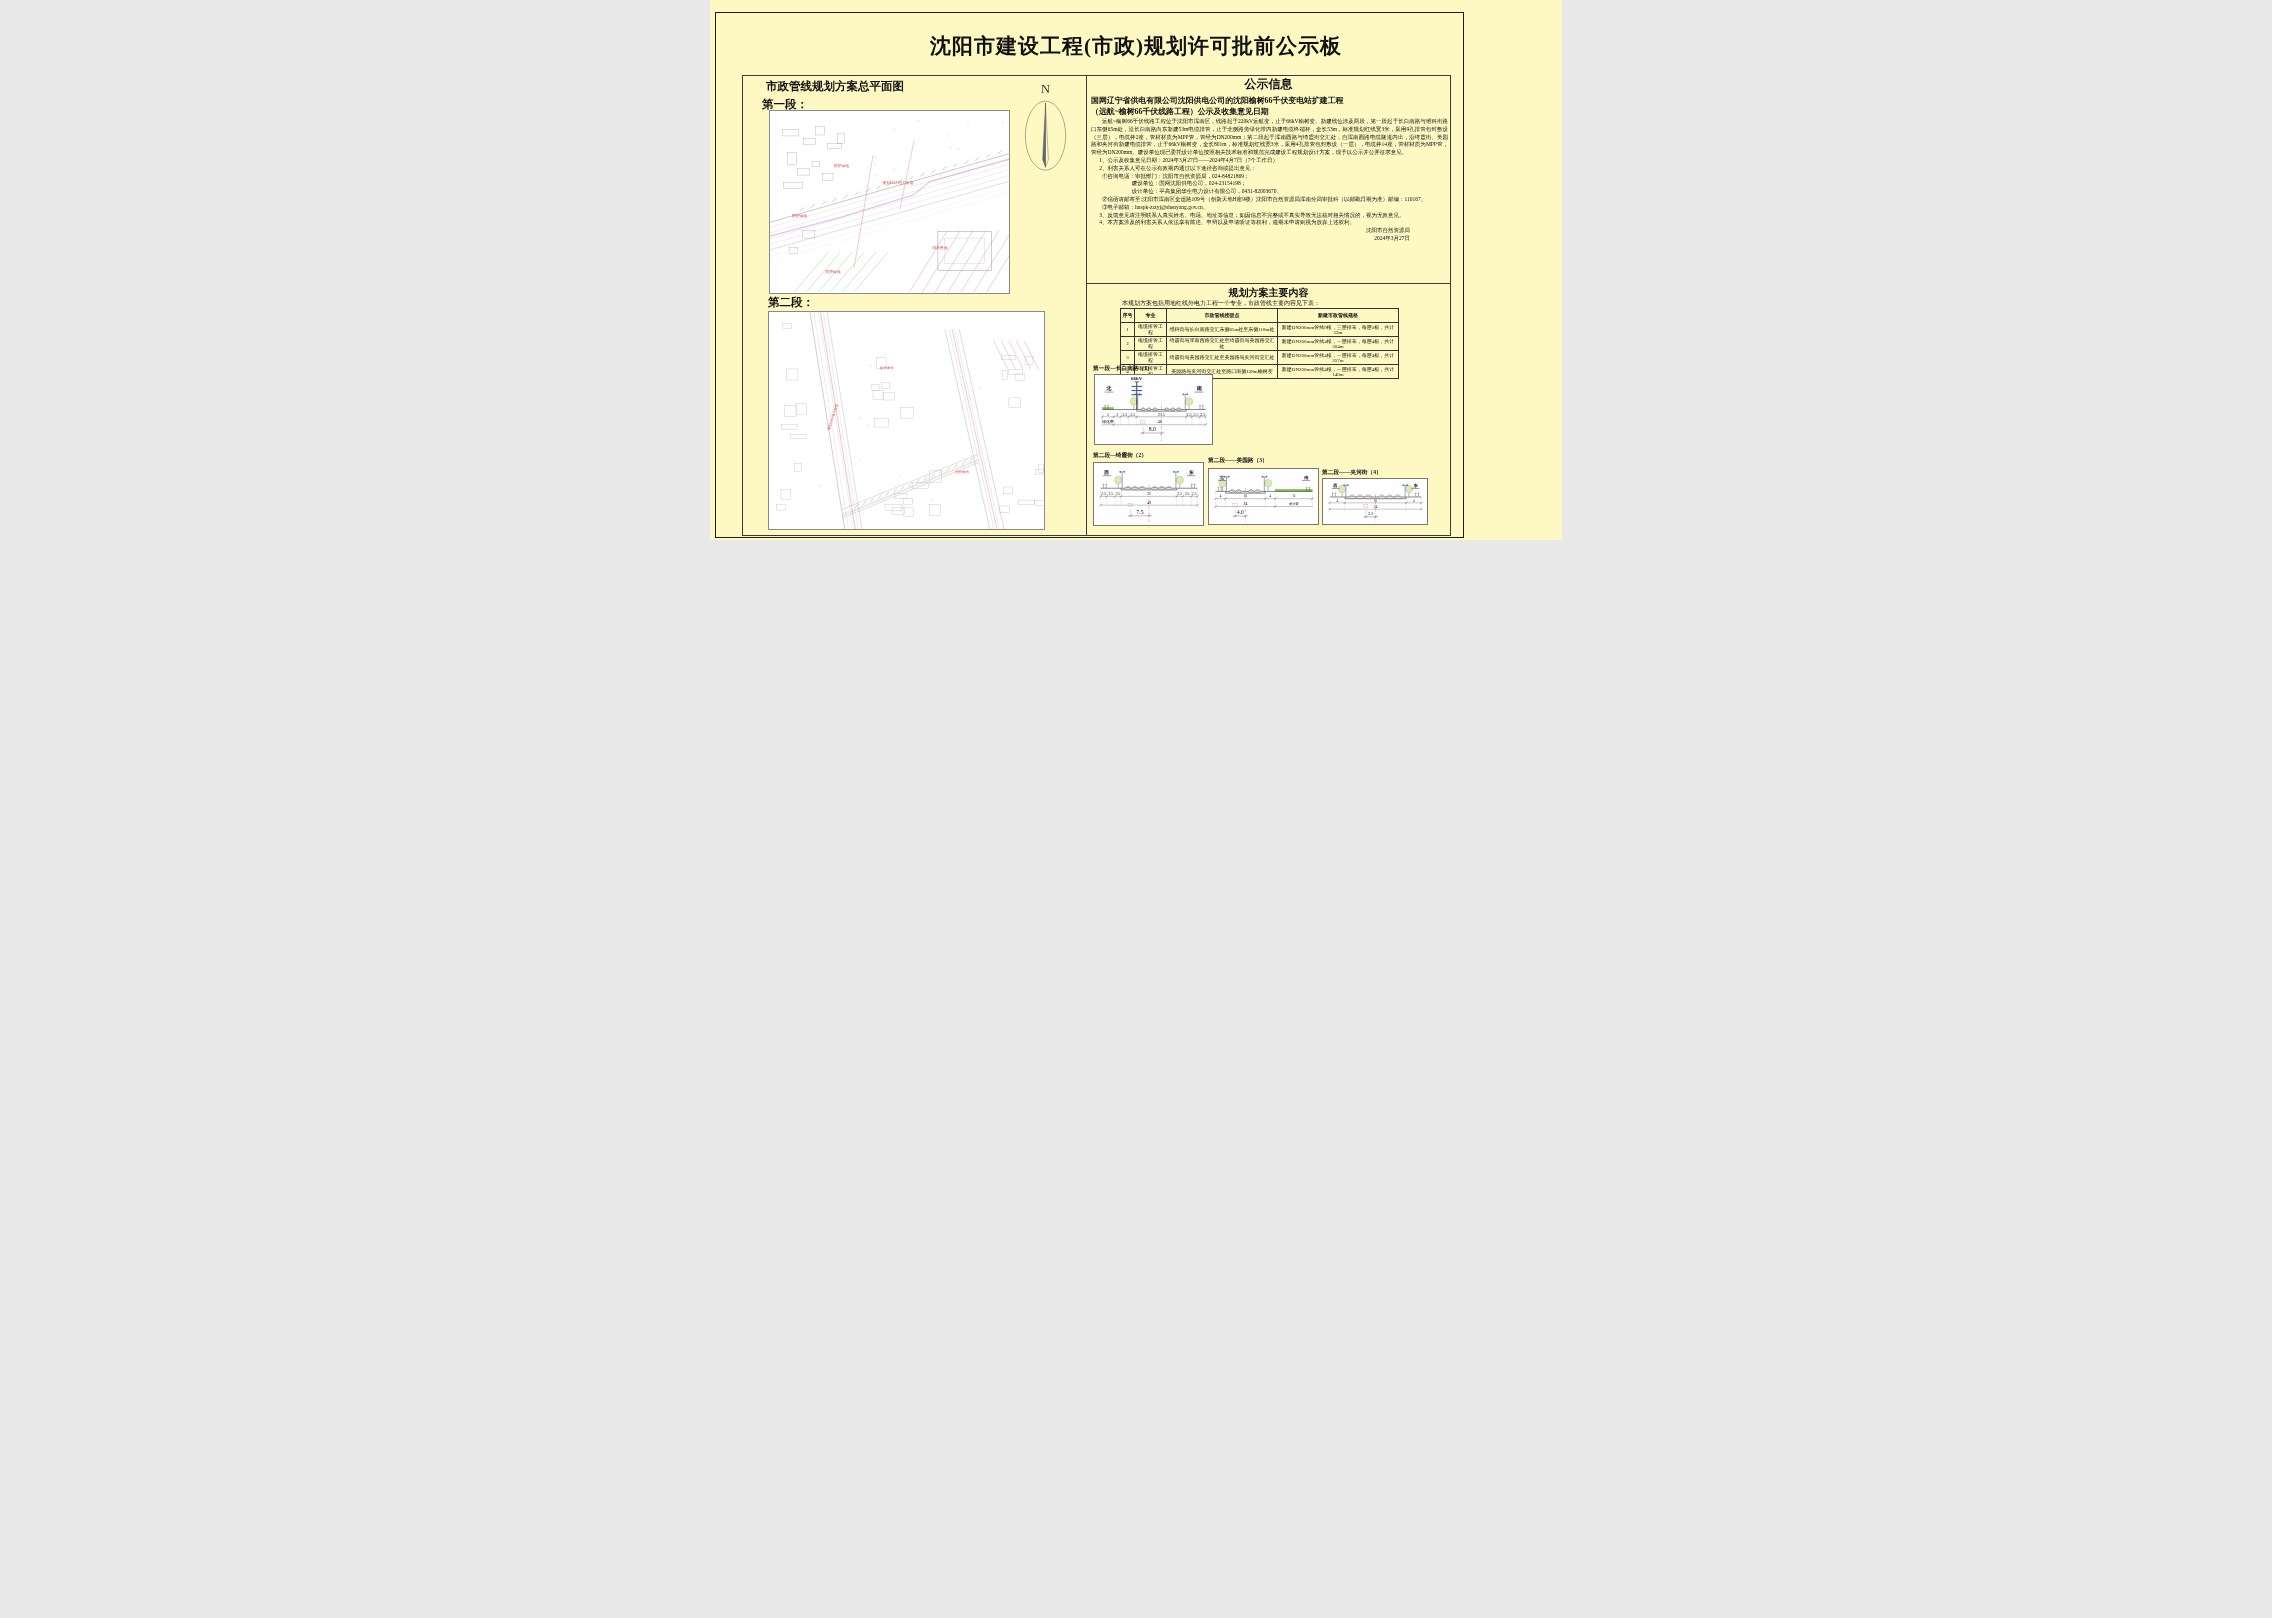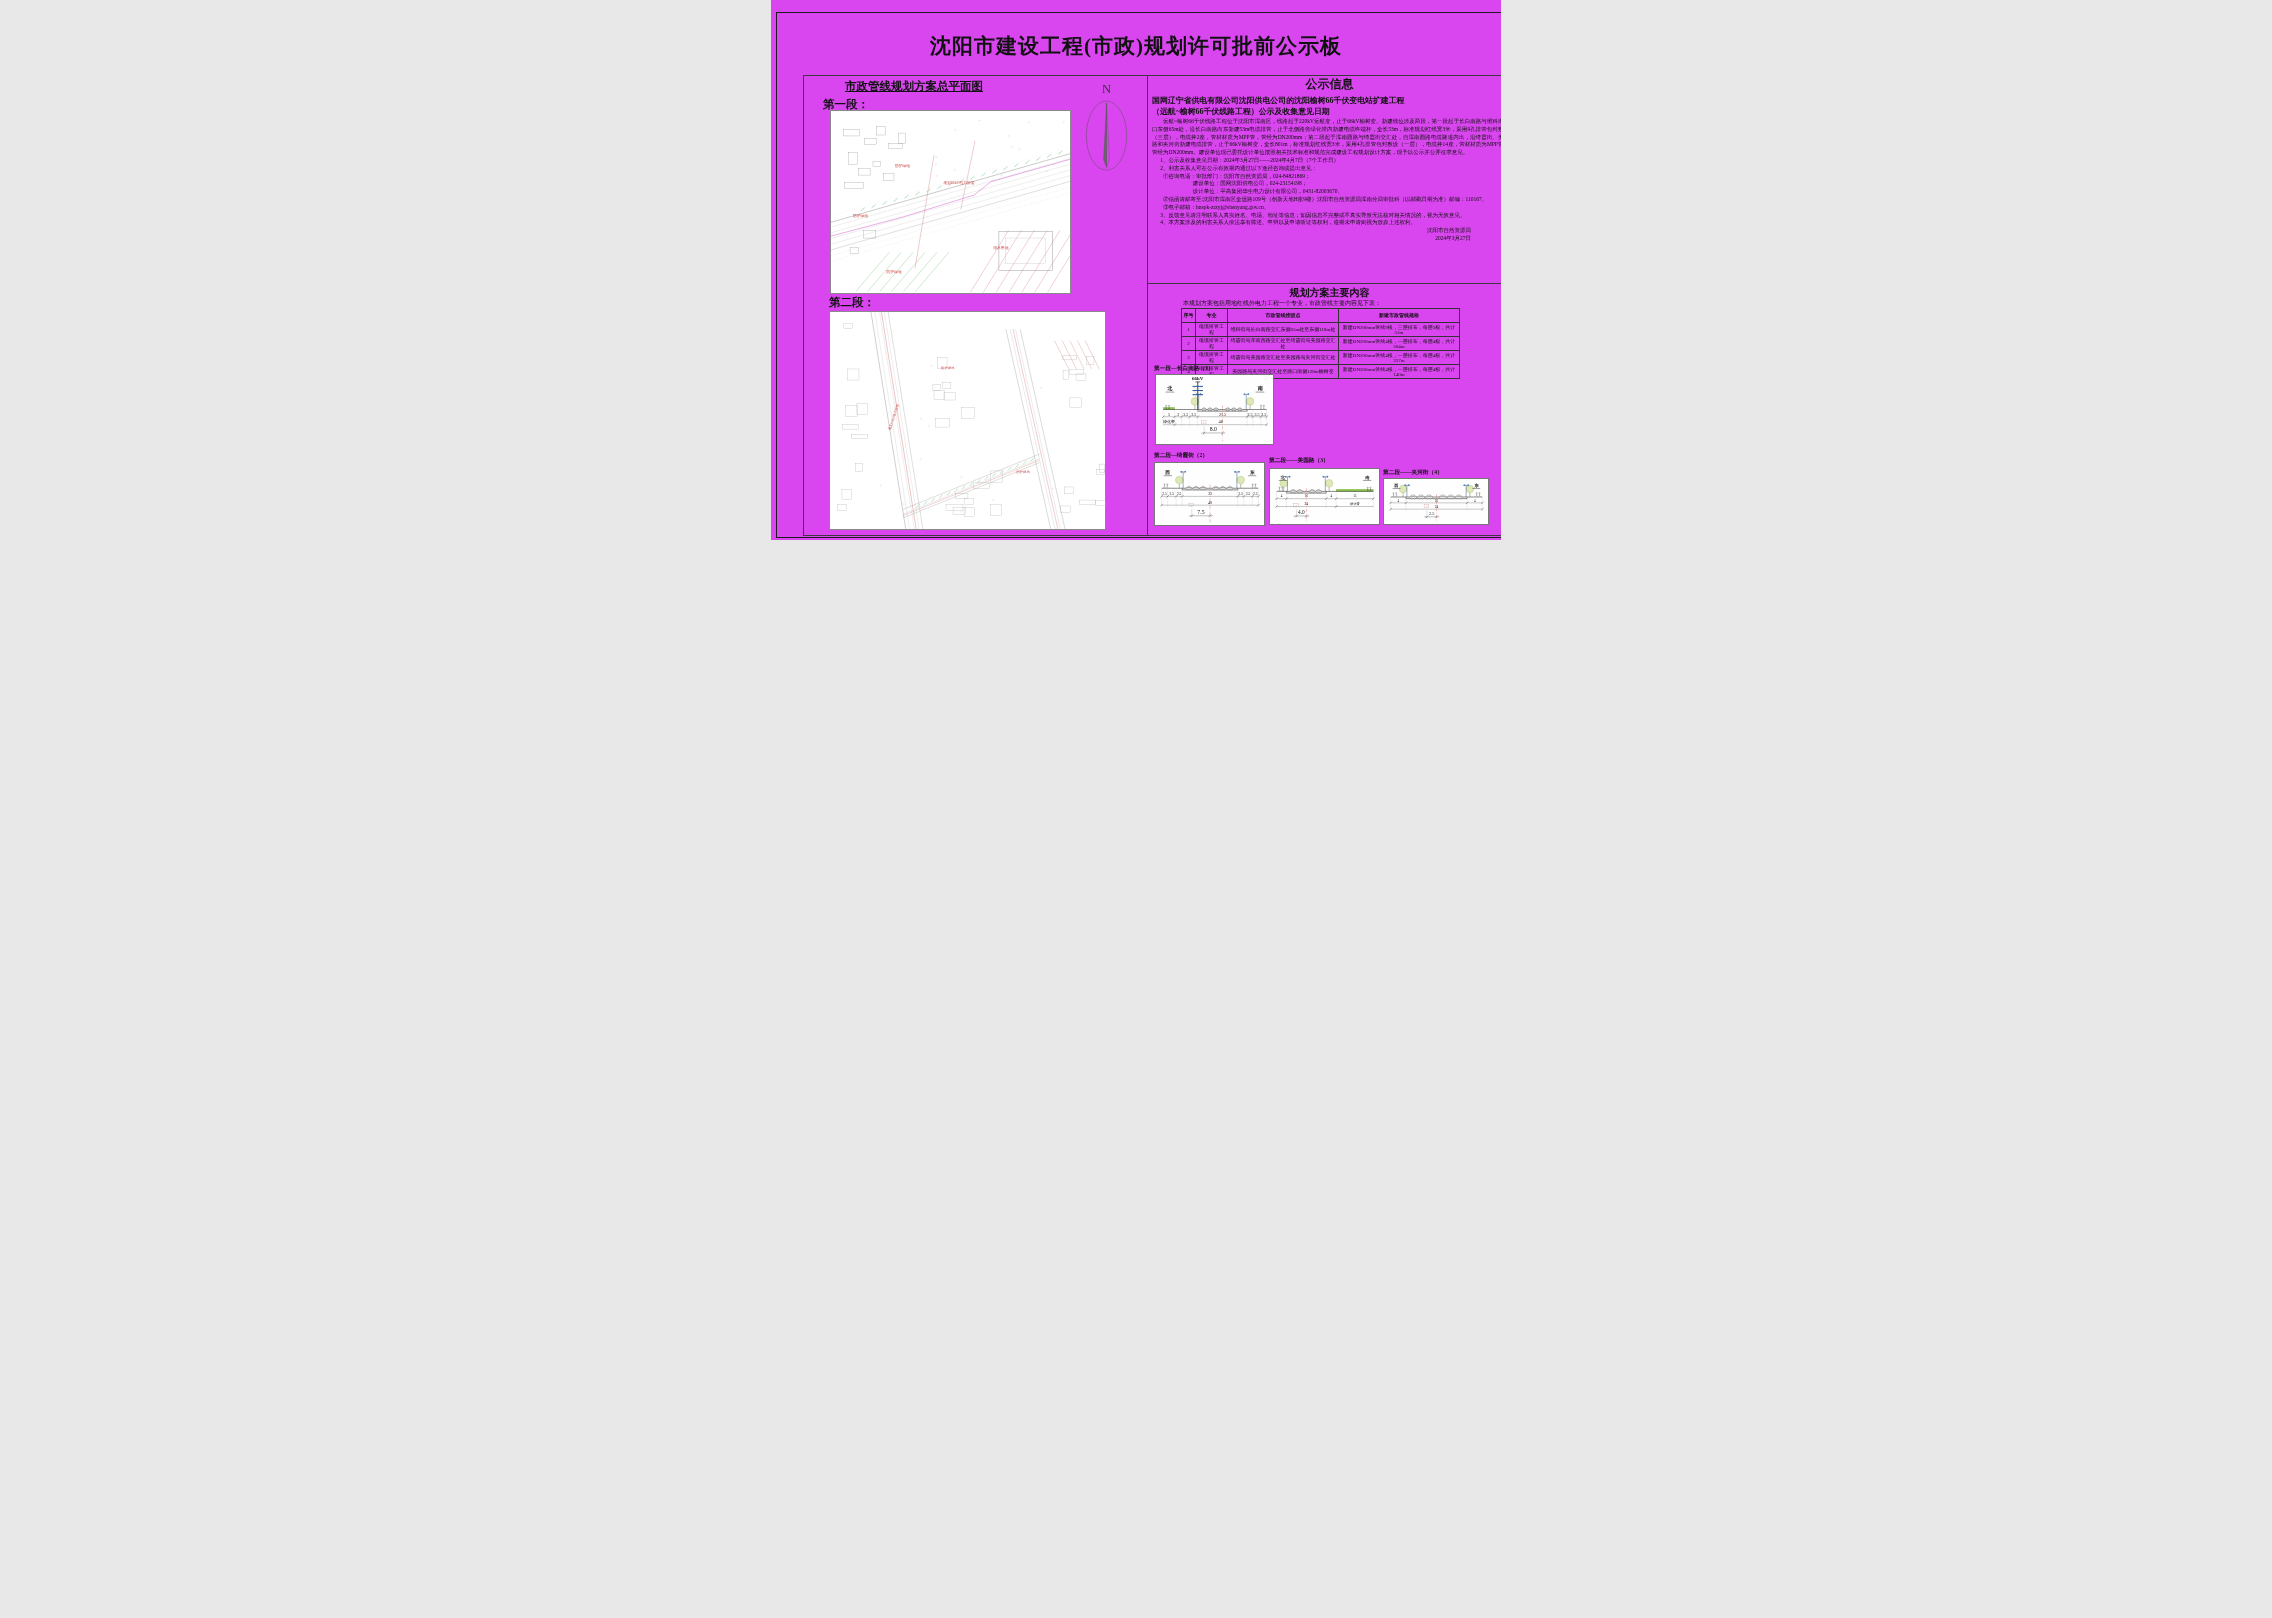--- a/index.html
+++ b/index.html
@@ -1,26 +1,26 @@
 <!DOCTYPE html>
 <html style="font-size:7.6px"><head>
 <meta charset="utf-8">
 <style>
   html,body{margin:0;padding:0;background:#e8e8e8;}
-  .page{position:relative;width:730px;height:540px;background:#d946ef;margin:0 auto;
+  .page{position:relative;width:852px;height:540px;background:#fef9c3;margin:0 auto;
         font-family:"Liberation Serif","DejaVu Serif",serif;color:#111;overflow:hidden;}
   .abs{position:absolute;}
   .outer-border{left:4.8px;top:12px;width:747px;height:524px;border:1px solid #1c1c1c;}
   .main-title{left:0;top:31.5px;width:100%;text-align:center;font-size:21px;font-weight:bold;
               letter-spacing:1px;margin:0;}
   .main-rect{left:32px;top:75px;width:709px;height:461px;border:1px solid #3a3a3a;box-sizing:border-box;}
   .v-divider{left:376px;top:75px;width:1px;height:461px;background:#3a3a3a;}
   .h-divider{left:376px;top:283px;width:365px;height:1px;background:#3a3a3a;}
   
-  .lp-title{left:74px;top:79px;font-size:11.5px;font-weight:bold;text-decoration:underline;}
+  .lp-title{left:56px;top:79px;font-size:11.5px;font-weight:bold;}
   .lp-sec{font-size:11.5px;font-weight:bold;}
   .sec1{left:52px;top:97px;text-align:right;}
   .sec2{left:58px;top:295px;}
   .map-box{border:0.7px solid #8a8a8a;background:#fff;box-sizing:border-box;}
   .map1{left:59px;top:110px;width:241px;height:184px;}
   .map2{left:58px;top:311px;width:277px;height:219px;}
   .compass{left:309px;top:79px;width:53px;height:96px;}
   
   .notice-title{left:377px;top:76px;width:363px;text-align:center;font-size:12px;font-weight:bold;}
   .notice-sub{left:381px;width:357px;text-align:left;font-size:7.9px;font-weight:bold;}

